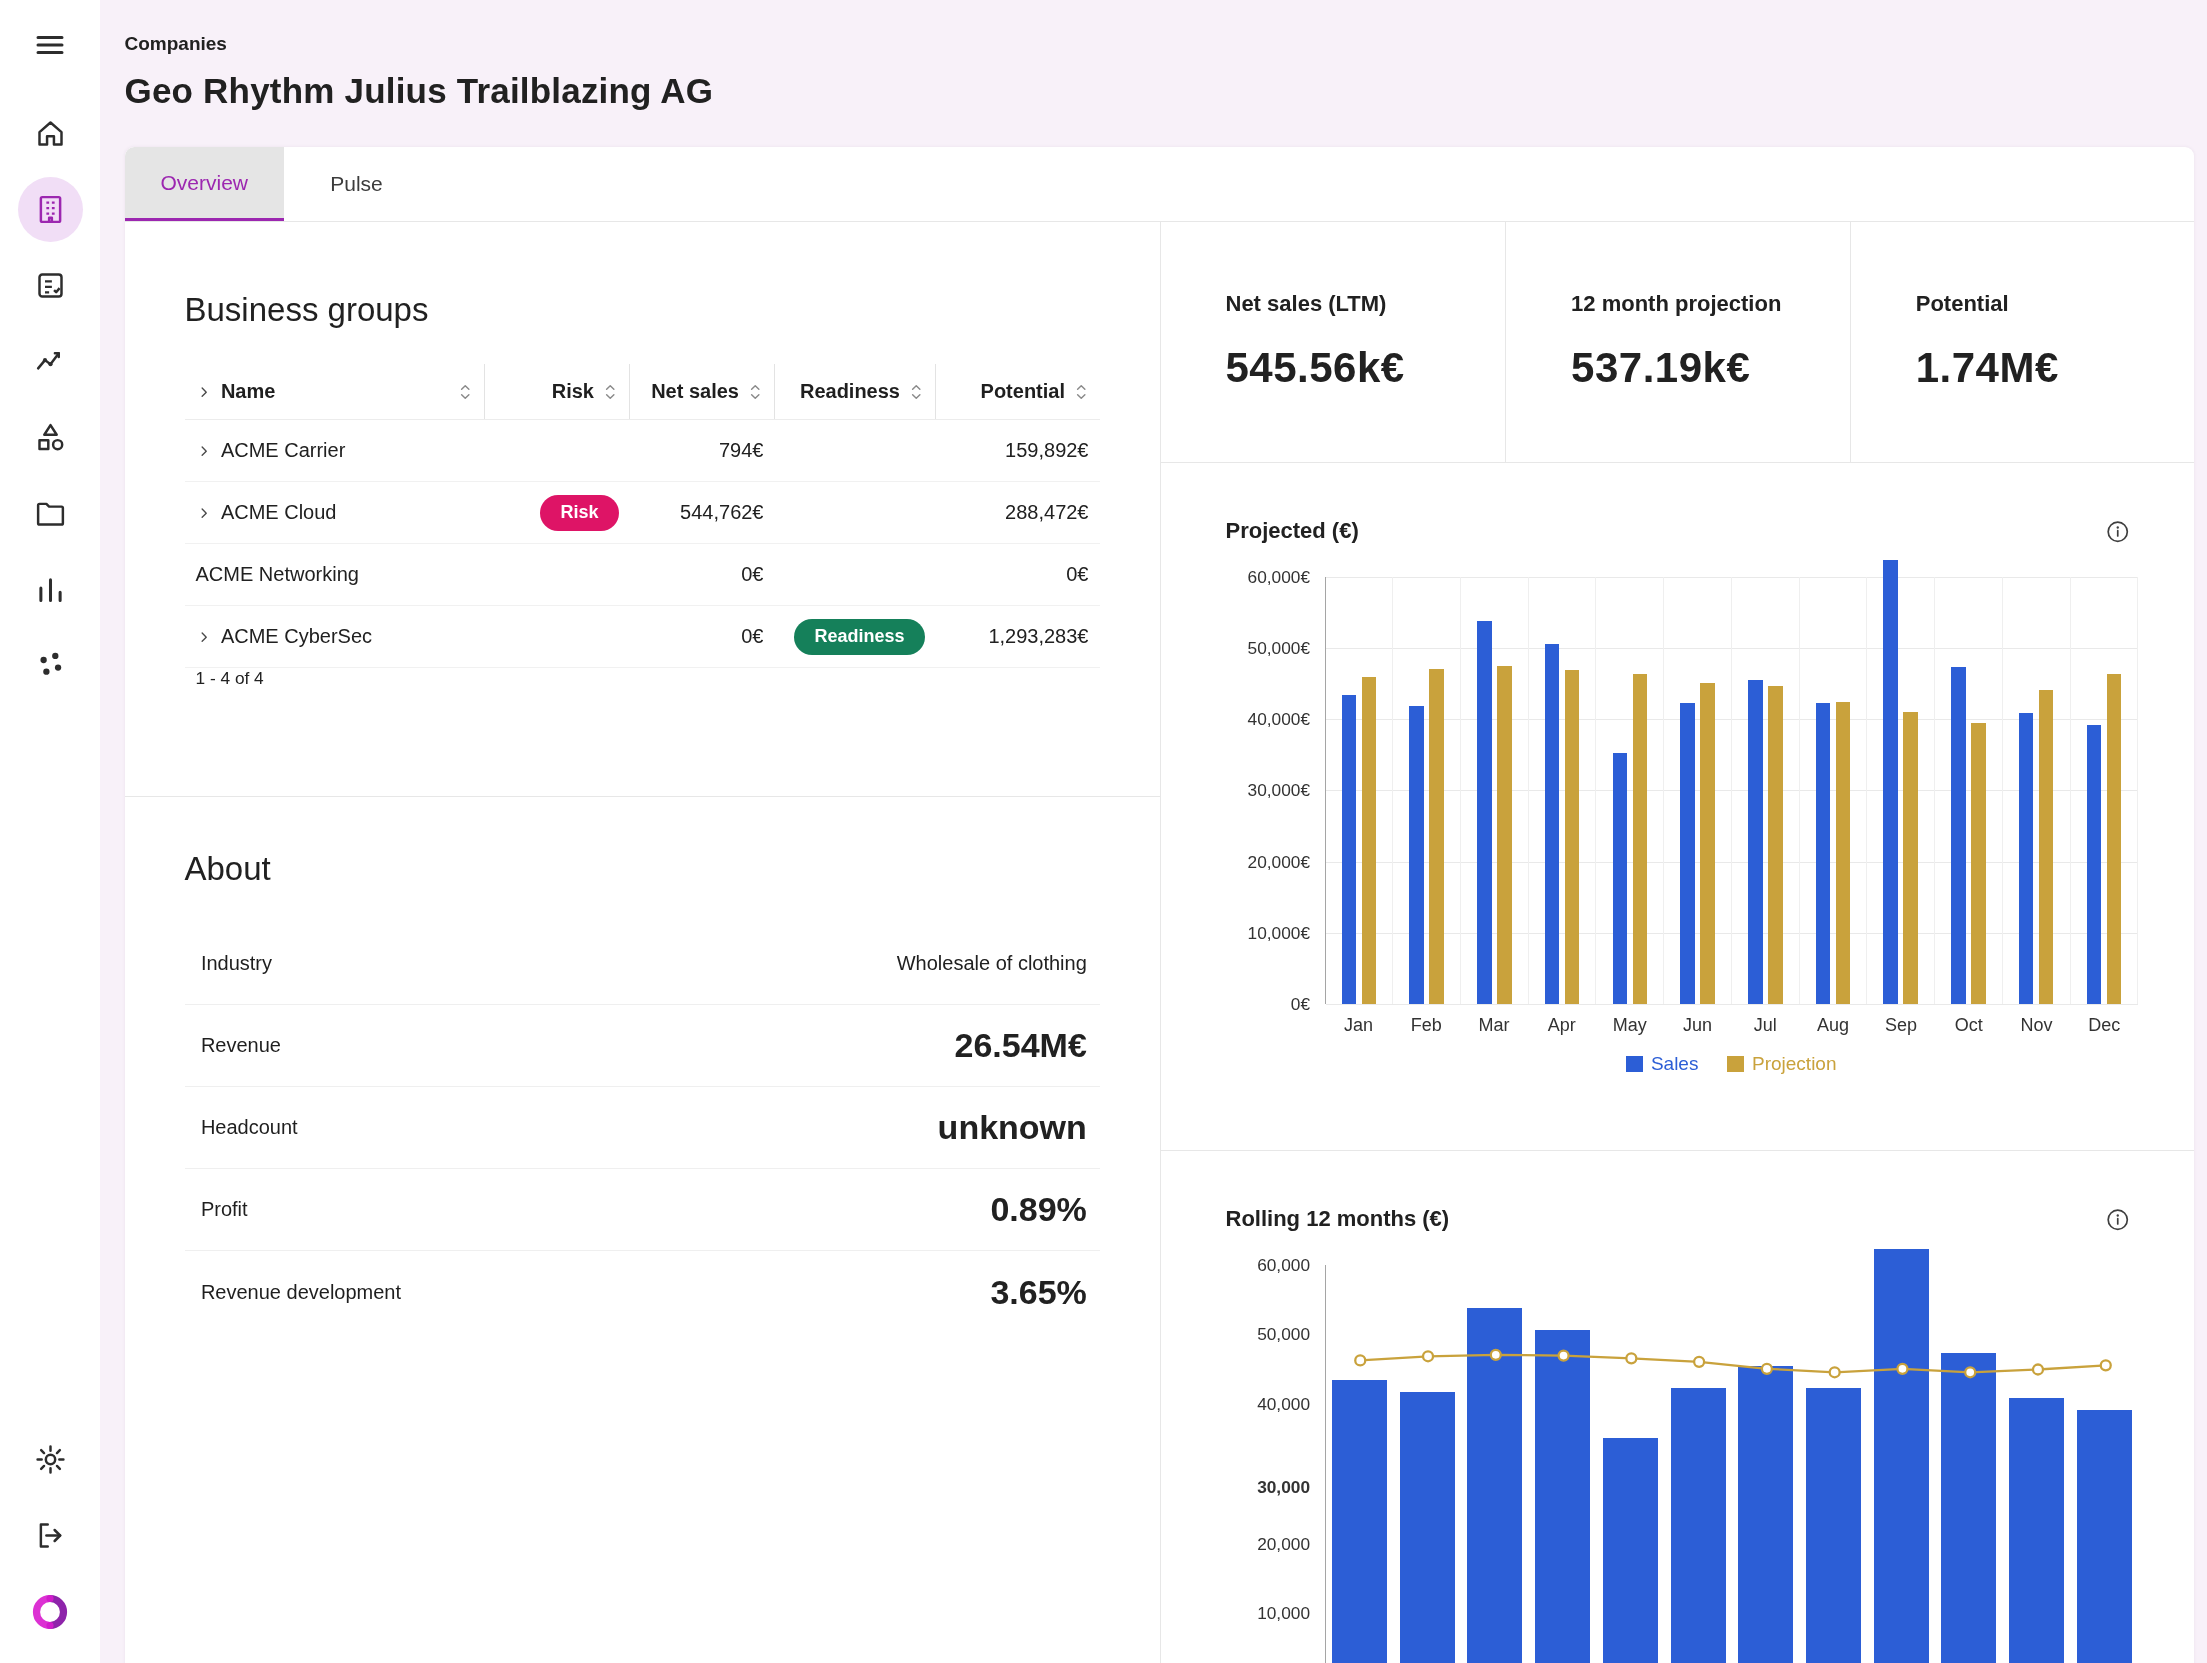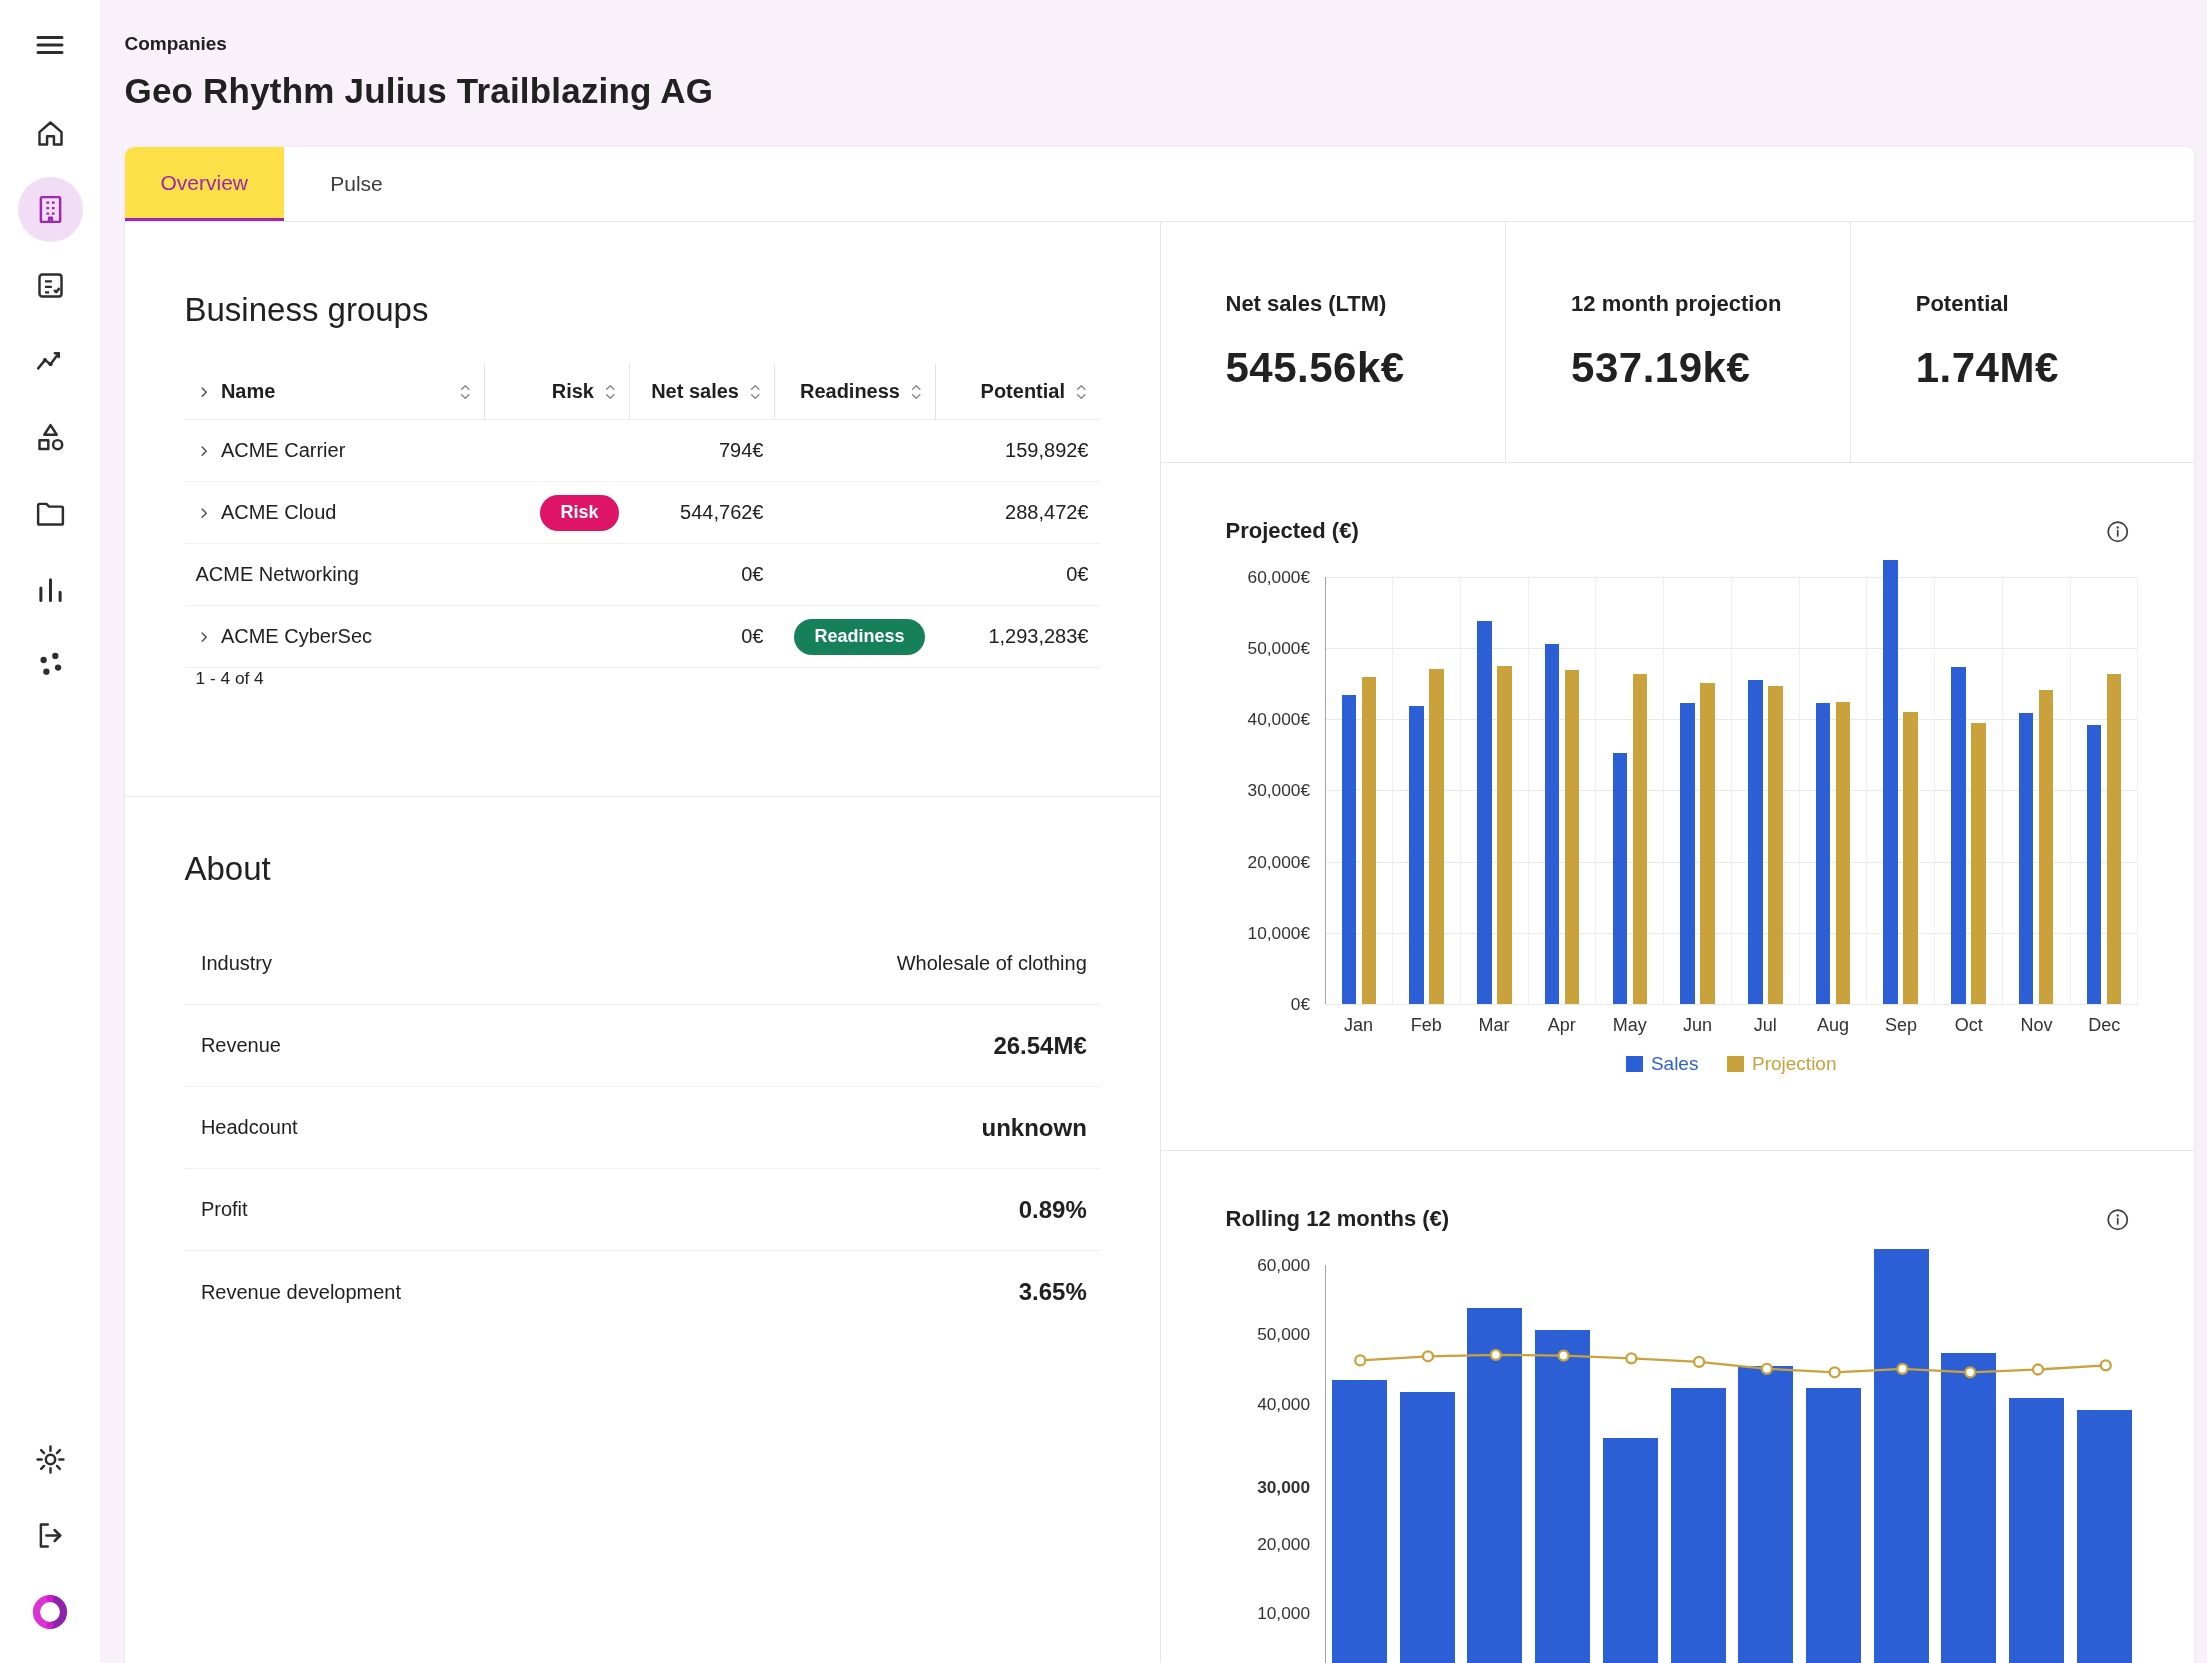--- a/index.html
+++ b/index.html
@@ -16,21 +16,21 @@
 
   
   .main{flex:1;padding:33px 12.7px 0 24.5px;display:flex;flex-direction:column;height:100%;min-width:0}
   .breadcrumb{font-size:19px;font-weight:700;margin-bottom:16.4px}
   .page-title{font-size:35px;font-weight:700;letter-spacing:0.2px;margin-bottom:36px}
   .card{background:#fff;border-radius:9px 9px 0 0;flex:1;display:flex;flex-direction:column;box-shadow:0 0.9px 3.6px rgba(80,40,90,.08);overflow:hidden;min-height:0}
 
   
   .tabbar{display:flex;border-bottom:0.9px solid #e7e7e7;height:75px;flex-shrink:0}
   .tab{min-width:145px;display:flex;align-items:center;justify-content:center;font-size:21px;color:#3c3c3c;cursor:pointer;padding:0 36px}
-  .tab.active{color:#9c27b0;background:#fde047;border-bottom:3.6px solid #9c27b0;font-weight:500;border-top-left-radius:9px}
+  .tab.active{color:#9c27b0;background:#e5e5e5;border-bottom:3.6px solid #9c27b0;font-weight:500;border-top-left-radius:9px}
 
   .content{flex:1;display:flex;min-height:0}
   .left-col{width:1036px;border-right:0.9px solid #e7e7e7;display:flex;flex-direction:column;flex-shrink:0}
   .right-col{flex:1;display:flex;flex-direction:column;min-width:0}
 
   
   .bg-section{height:575px;border-bottom:0.9px solid #e7e7e7;padding:69px 60px 0;flex-shrink:0}
   .section-title{font-size:33px;font-weight:400;margin-bottom:35px}
   .tbl-header{display:flex;height:56px;border-bottom:0.9px solid #ececec}
   .th{display:flex;align-items:center;font-size:20px;font-weight:600;color:#1f1f1f;gap:9px;padding:0 11px;border-right:0.9px solid #e3e3e3}
@@ -54,21 +54,21 @@
   .chev{color:#4a4a4a;display:flex}
   .pagination{font-size:17.3px;color:#222;padding-left:11px}
 
   
   .about-section{flex:1;padding:53px 60px 0}
   .about-rows{margin-top:31px}
   .about-row{display:flex;justify-content:space-between;align-items:center;height:82px;border-bottom:0.9px solid #efefef;padding:0 12.7px 0 16.4px}
   .about-row:last-child{border-bottom:none}
   .about-label{font-size:20px;color:#1f1f1f}
   .about-value{font-size:20px}
-  .about-value.bold{font-size:24px;font-weight:700}
+  .about-value.bold{font-size:34px;font-weight:700}
 
   
   .stats-row{height:241px;display:grid;grid-template-columns:1fr 1fr 1fr;border-bottom:0.9px solid #e7e7e7;flex-shrink:0}
   .stat-cell{padding:69px 18px 0 65px}
   .stat-cell + .stat-cell{border-left:0.9px solid #e7e7e7}
   .stat-label{font-size:22px;font-weight:700;margin-bottom:27px}
   .stat-value{font-size:42px;font-weight:800;letter-spacing:0.5px}
 
   
   .chart-section{padding-top:55px}

